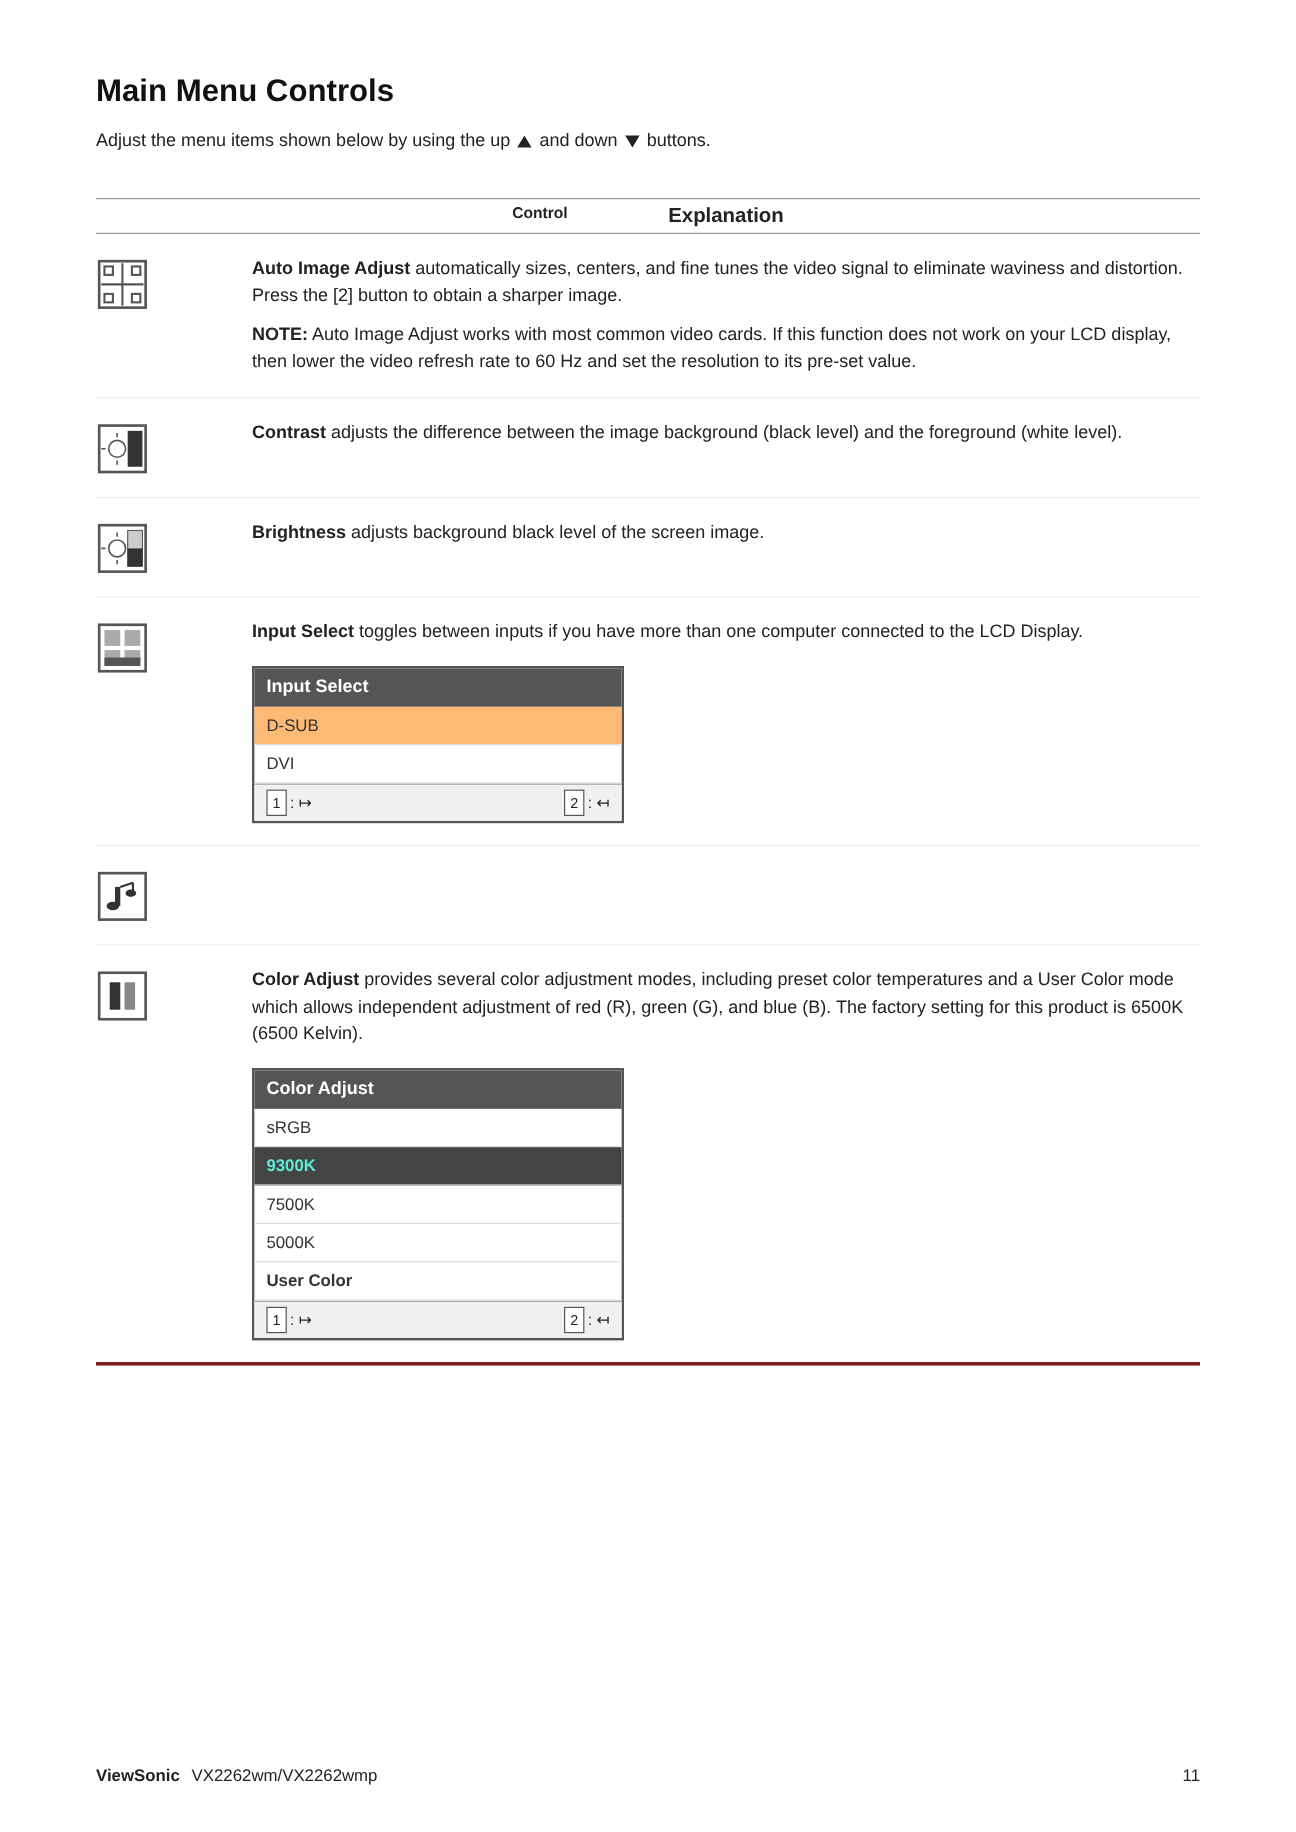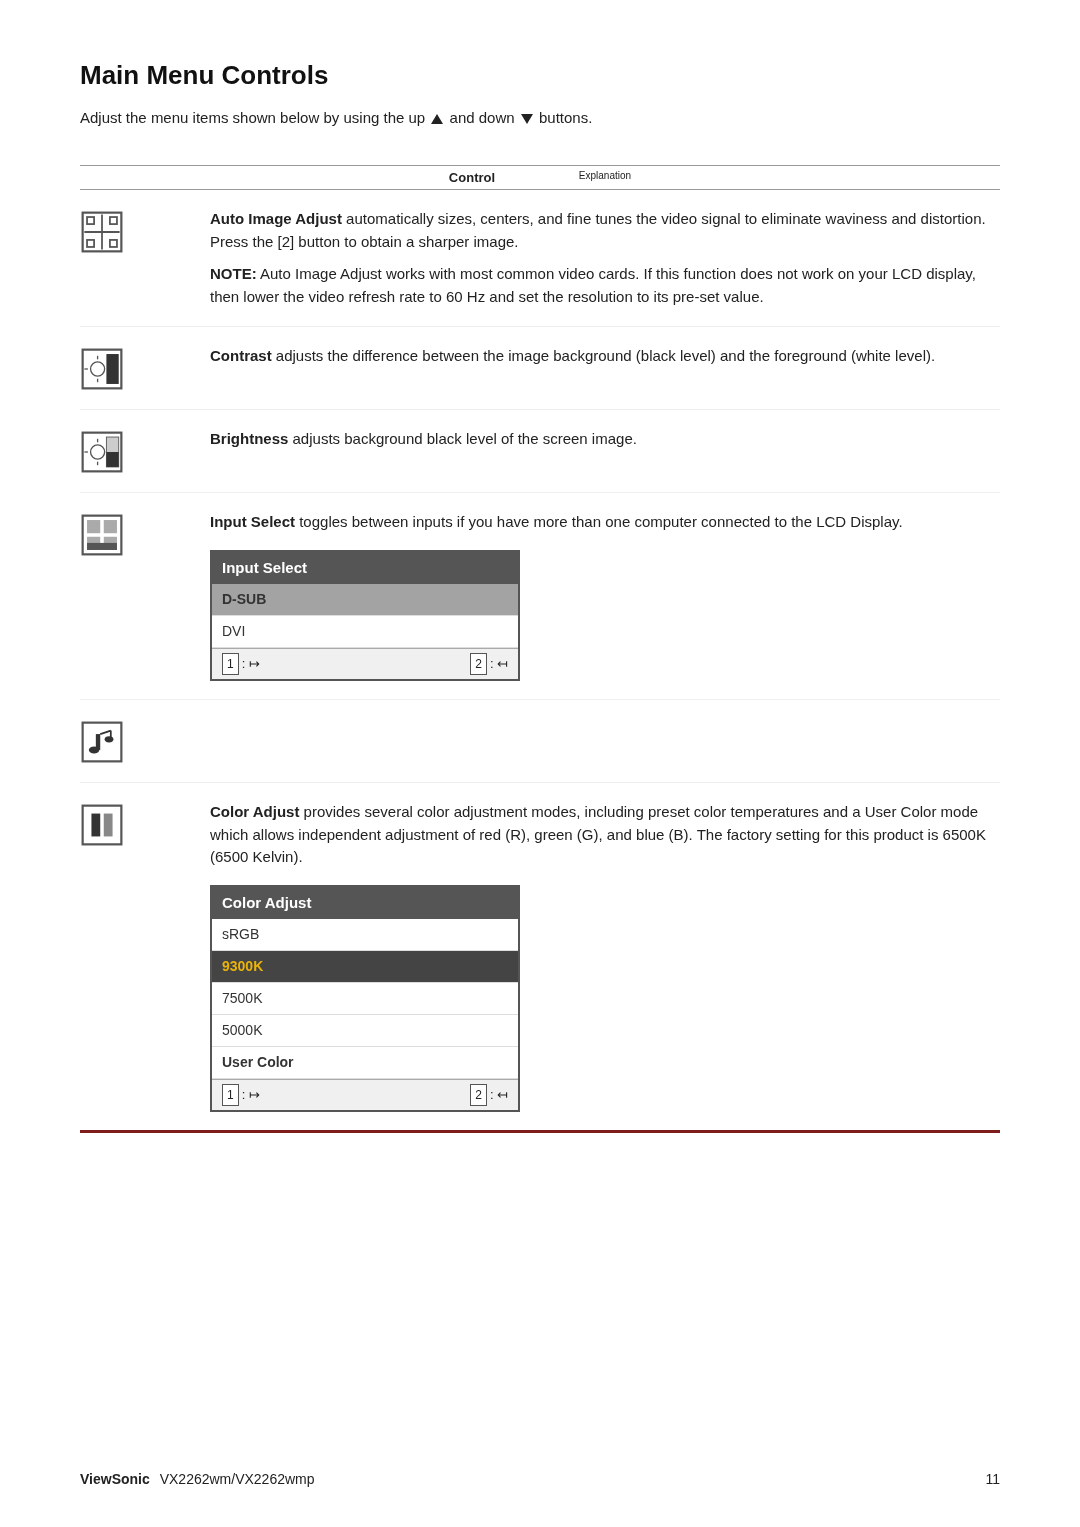--- a/index.html
+++ b/index.html
@@ -63,22 +63,22 @@
     }
 
     .col-control {
       width: 130px;
       font-weight: bold;
       font-size: 13px;
       flex-shrink: 0;
     }
 
     .col-explanation {
-      font-weight: normal;
-      font-size: 10px;
+      font-weight: bold;
+      font-size: 17px;
     }
 
     .table-body {
       border-bottom: 3px solid #7f1d1d;
     }
 
     .table-row {
       display: flex;
       align-items: flex-start;
       padding: 18px 0 18px 0;
@@ -128,22 +128,22 @@
     }
 
     .menu-item {
       padding: 5px 10px;
       font-size: 14px;
       border-bottom: 1px solid #dddddd;
       color: #333333;
     }
 
     .menu-item.selected {
-      font-weight: bold;
-      background: #a3a3a3;
+      font-weight: normal;
+      background: #fdba74;
     }
 
     .menu-footer {
       display: flex;
       justify-content: space-between;
       padding: 4px 10px;
       background: #f0f0f0;
       font-size: 13px;
       border-top: 1px solid #aaaaaa;
     }
@@ -327,21 +327,21 @@
         <rect x="13" y="12" width="10" height="26" fill="#333"></rect>
         <rect x="27" y="12" width="10" height="26" fill="#888"></rect>
       </svg>
     </div>
     <div class="explanation-cell">
       <p><b>Color Adjust</b><span> provides several color adjustment modes, including preset color temperatures and a User Color mode which allows independent adjustment of red (R), green (G), and blue (B). The factory setting for this product is 6500K (6500 Kelvin).</span></p>
 
       <div class="menu-box" style="margin-top:16px;">
         <div class="menu-title">Color Adjust</div>
         <div class="menu-item">sRGB</div>
-        <div class="menu-item" style="background:#444444; color:#eab308; font-weight:bold;">9300K</div>
+        <div class="menu-item" style="background:#444444; color:#5eead4; font-weight:bold;">9300K</div>
         <div class="menu-item">7500K</div>
         <div class="menu-item">5000K</div>
         <div class="menu-item" style="font-weight:bold;">User Color</div>
         <div class="menu-footer">
           <div class="menu-footer-item">
             <span class="footer-num">1</span>
             <span>: ↦</span>
           </div>
           <div class="menu-footer-item">
             <span class="footer-num">2</span>

